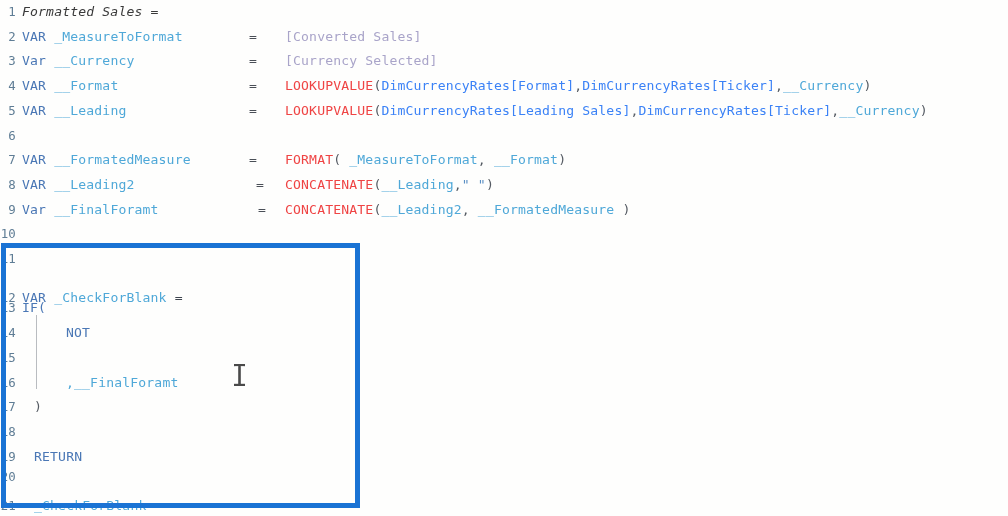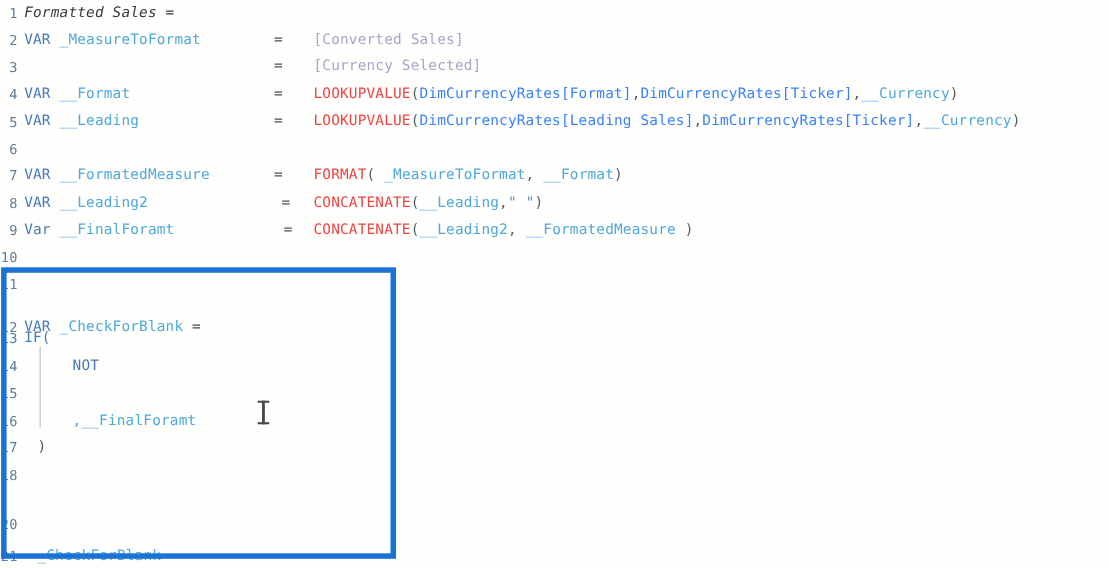--- a/index.html
+++ b/index.html
@@ -114,20 +114,21 @@
 
   <div class="code-line" style="top:24.7px;">
     <span class="gutter">2</span>
     <span class="code-body"><span class="t-kw">VAR</span><span class="t-plain"> </span><span class="t-var">_MeasureToFormat</span></span>
     <span class="eq" style="left:249px;">=</span>
     <span class="code-body" style="left:285px;"><span class="t-ref">[Converted Sales]</span></span>
   </div>
 
   <div class="code-line" style="top:49.4px;">
     <span class="gutter">3</span>
+    <span class="code-body"><span class="t-kw">Var</span><span> </span><span class="t-var">__Currency</span></span>
     <span class="eq" style="left:249px;">=</span>
     <span class="code-body" style="left:285px;"><span class="t-ref">[Currency Selected]</span></span>
   </div>
 
   <div class="code-line" style="top:74.1px;">
     <span class="gutter">4</span>
     <span class="code-body"><span class="t-kw">VAR</span><span> </span><span class="t-var">__Format</span></span>
     <span class="eq" style="left:249px;">=</span>
     <span class="code-body" style="left:285px;"><span class="t-fn">LOOKUPVALUE</span><span class="t-punct">(</span><span class="t-tbl">DimCurrencyRates[Format]</span><span class="t-punct">,</span><span class="t-tbl">DimCurrencyRates[Ticker]</span><span class="t-punct">,</span><span class="t-var">__Currency</span><span class="t-punct">)</span></span>
   </div>
@@ -202,20 +203,24 @@
   <div class="code-line" style="top:395.2px;">
     <span class="gutter">17</span>
     <span class="code-body" style="left:34px;"><span class="t-punct">)</span></span>
   </div>
 
   <div class="code-line" style="top:419.9px;">
     <span class="gutter">18</span>
     <span class="code-body"></span>
   </div>
 
+  <div class="code-line" style="top:444.6px;">
+    <span class="gutter">19</span>
+    <span class="code-body" style="left:34px;"><span class="t-kw">RETURN</span></span>
+  </div>
 
   <div class="code-line" style="top:465px;">
     <span class="gutter">20</span>
     <span class="code-body"></span>
   </div>
 
   <div class="code-line" style="top:494px;">
     <span class="gutter">21</span>
     <span class="code-body" style="left:34px;"><span class="t-var">_CheckForBlank</span></span>
   </div>

